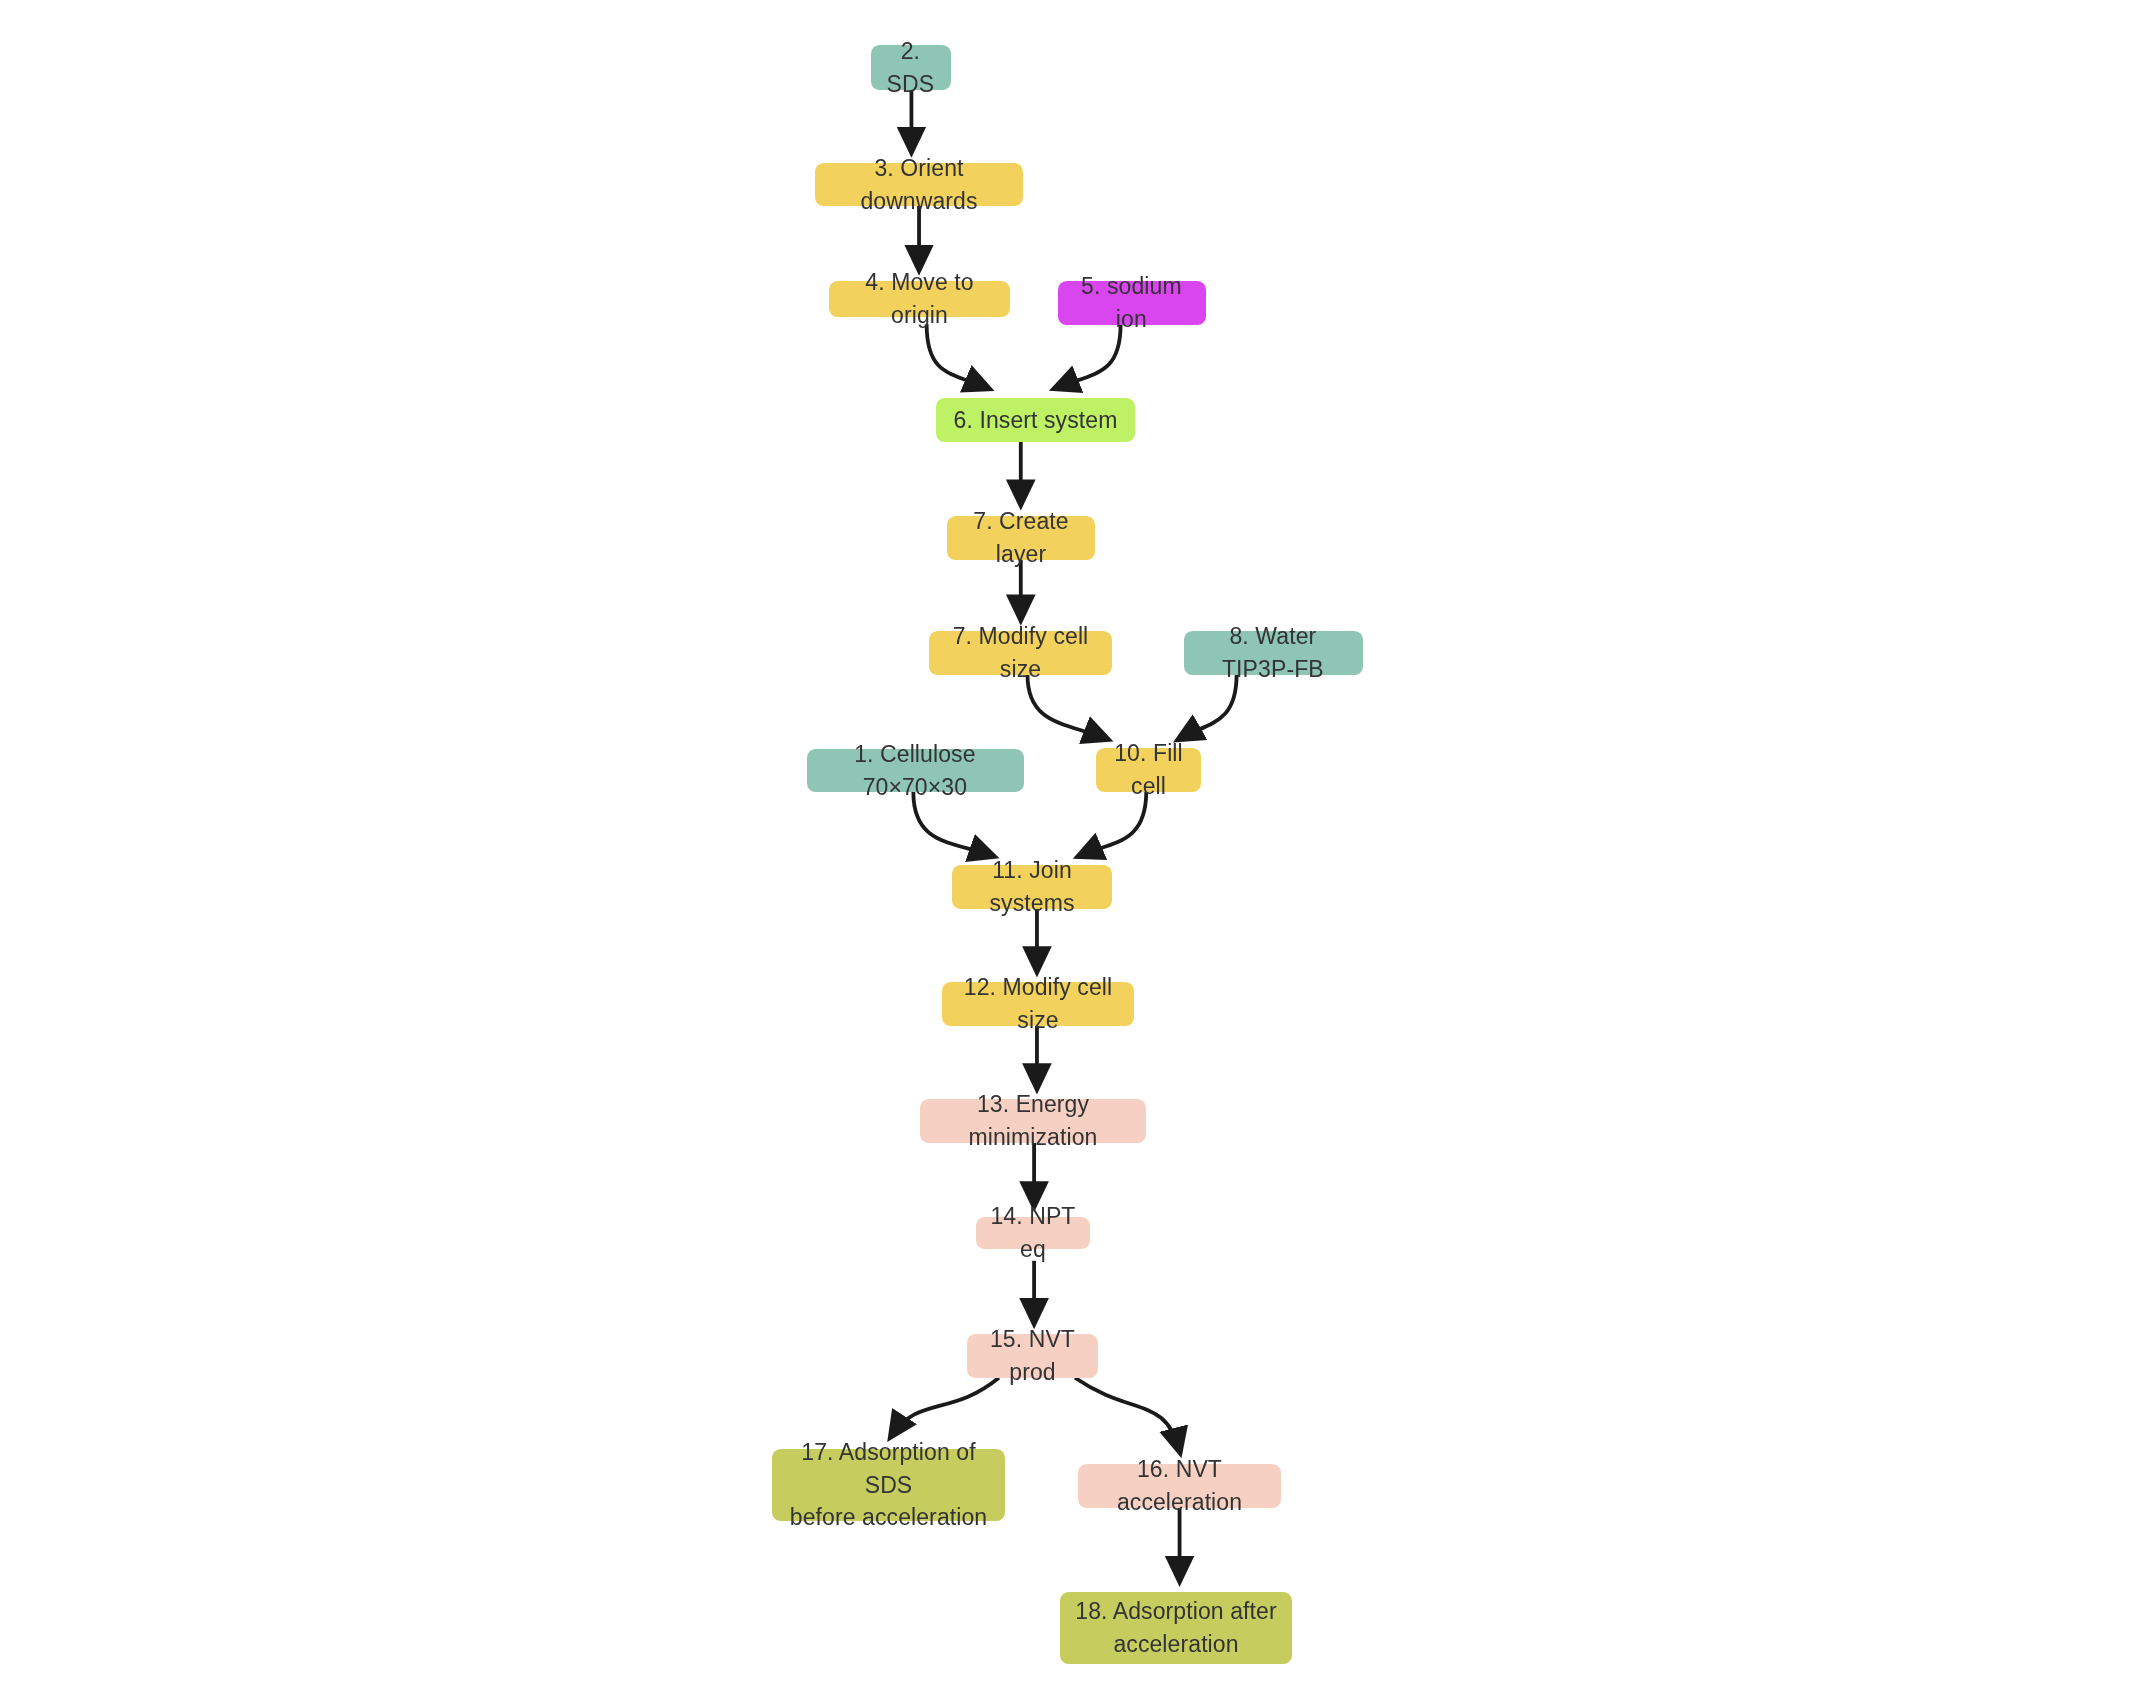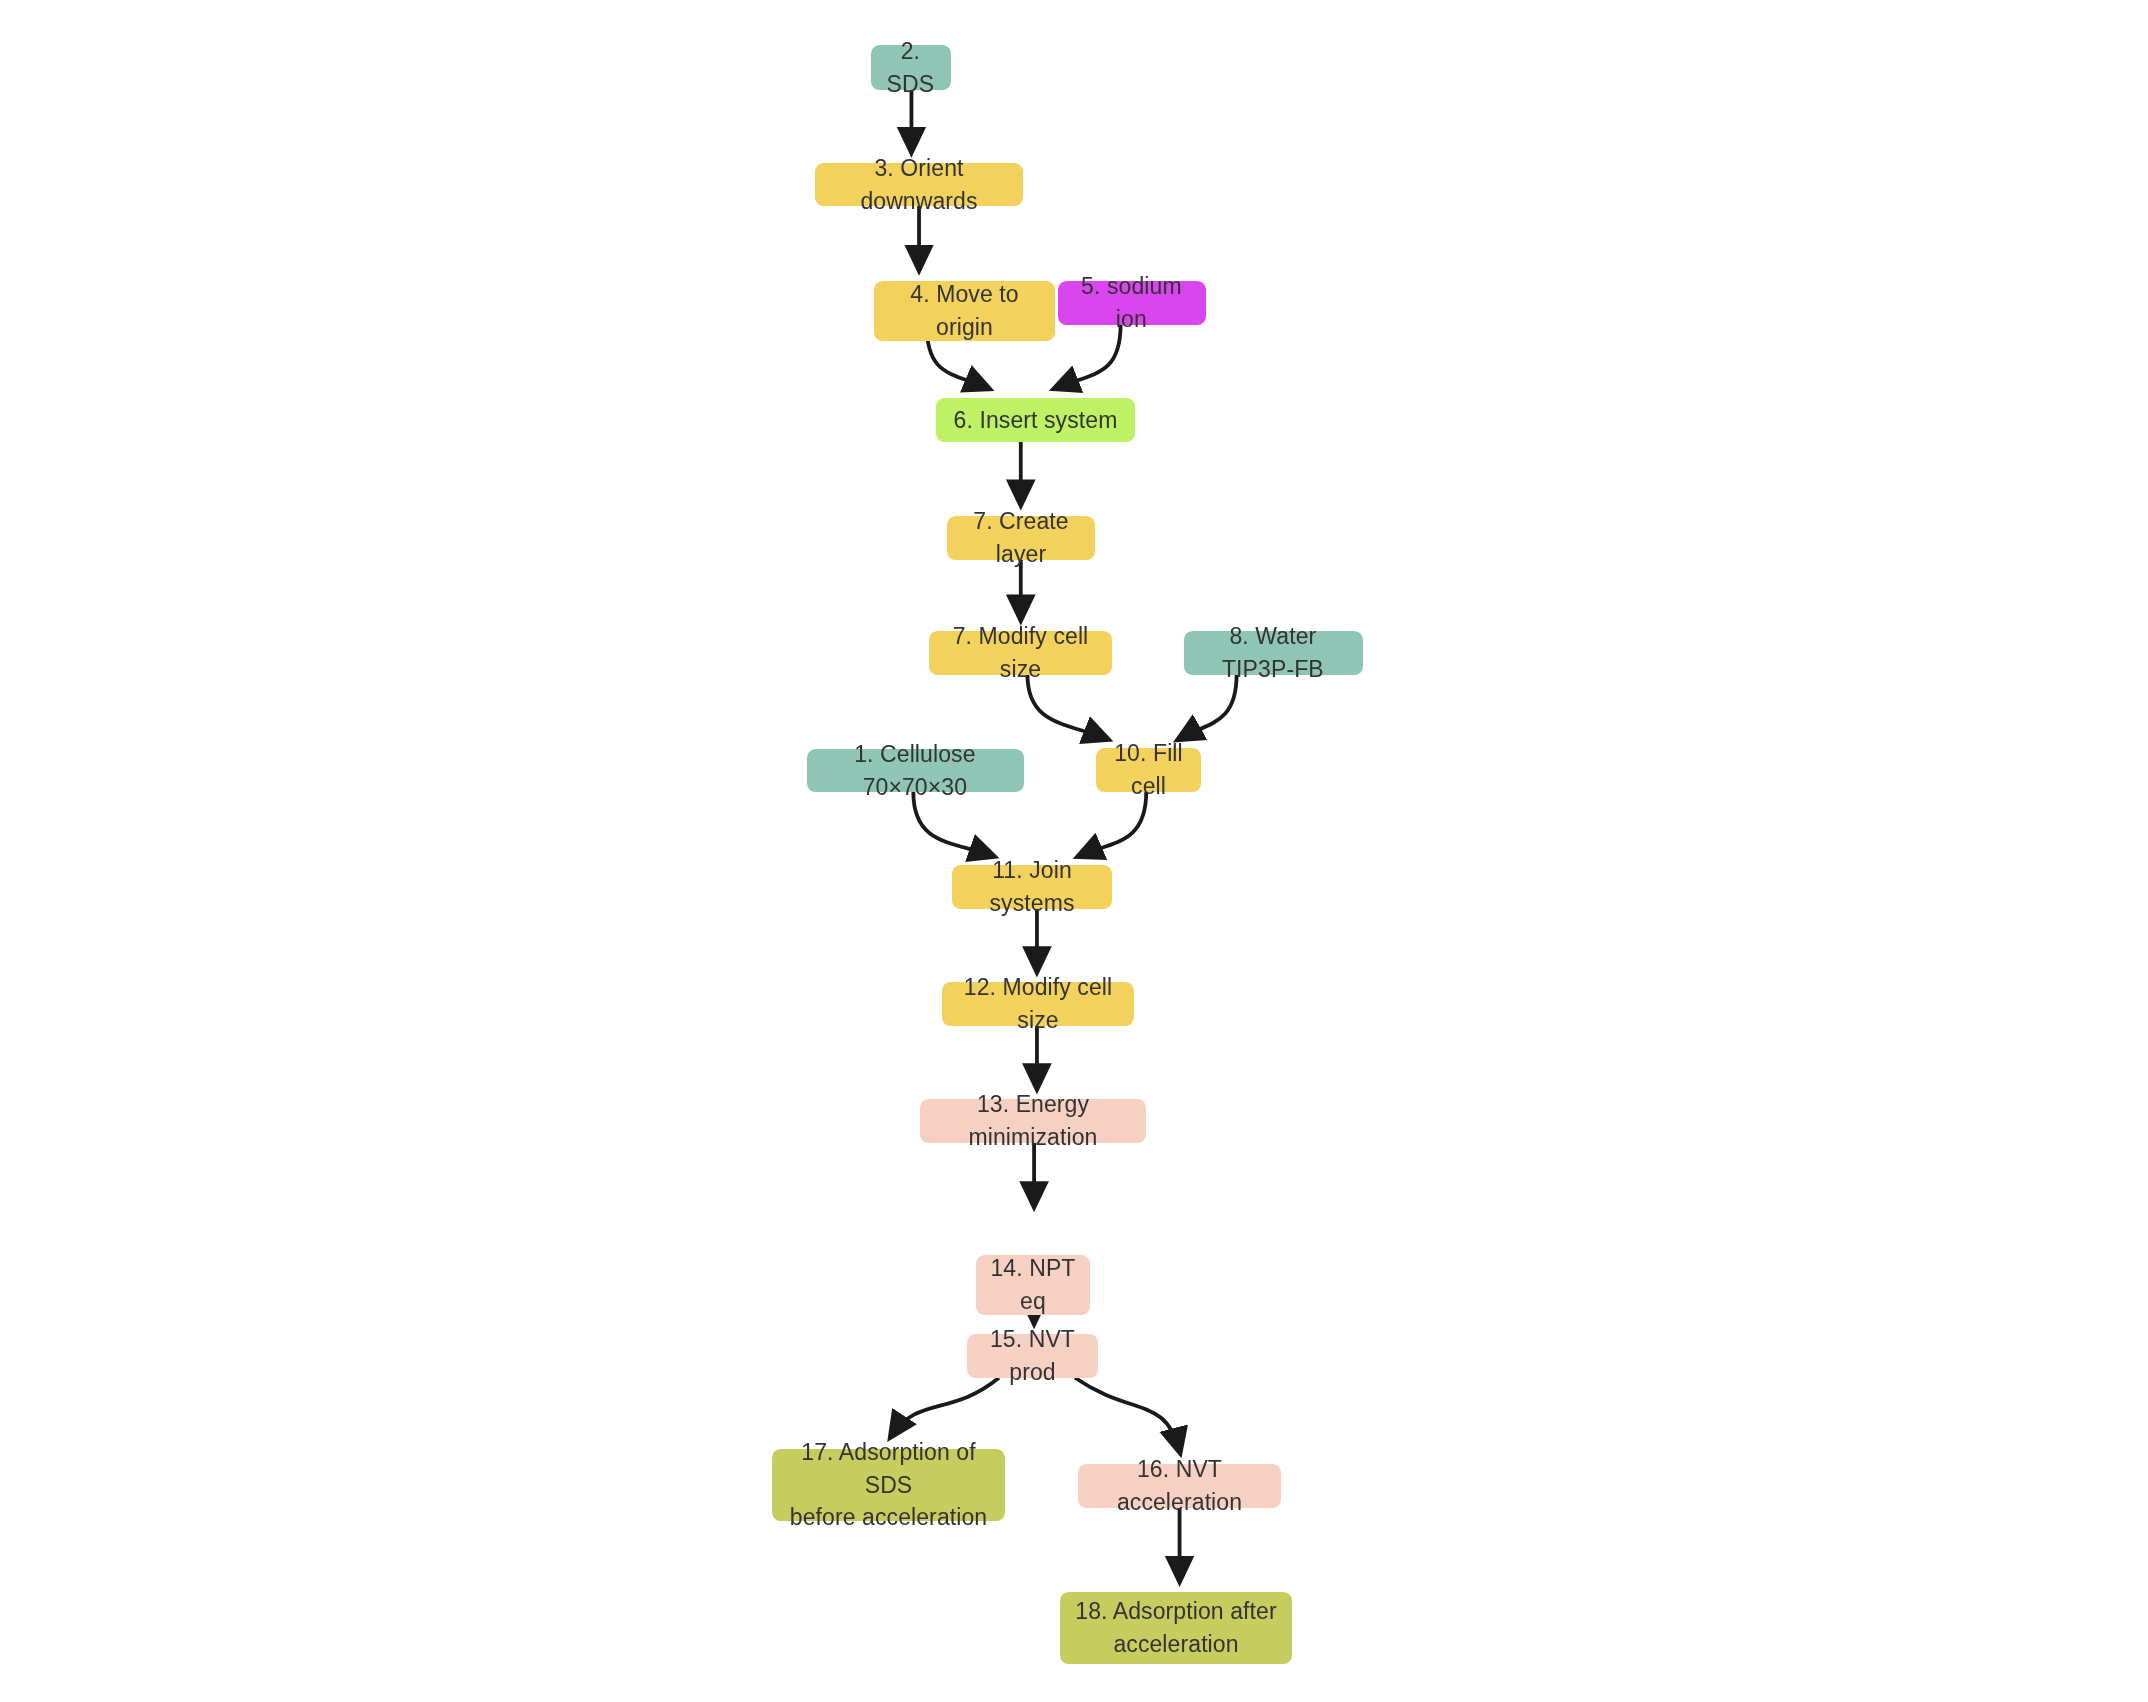--- a/index.html
+++ b/index.html
@@ -78,31 +78,31 @@
         <path d="M 1050,1449 C 1000,1490 965,1468 937,1510" fill="none" stroke="#1a1a1a" stroke-width="4" stroke-linecap="butt" marker-end="url(#arrowhead)"></path>
         <path d="M 1130,1449 C 1190,1490 1225,1468 1240,1526" fill="none" stroke="#1a1a1a" stroke-width="4" stroke-linecap="butt" marker-end="url(#arrowhead)"></path>
         <path d="M 1240,1585 L 1240,1661" fill="none" stroke="#1a1a1a" stroke-width="4" stroke-linecap="butt" marker-end="url(#arrowhead)"></path>
       </g>
   </svg>
 
   <div id="node-group">
       <div class="node teal" style="left: 807px; top: 749px; width: 217px; height: 43px; background: rgb(143, 197, 180);">1. Cellulose 70×70×30</div>
       <div class="node teal" style="left: 871px; top: 45px; width: 80px; height: 45px; background: rgb(143, 197, 180);">2. SDS</div>
       <div class="node yellow" style="left: 815px; top: 163px; width: 208px; height: 43px; background: rgb(242, 210, 92);">3. Orient downwards</div>
-      <div class="node yellow" style="left: 829px; top: 281px; width: 181px; height: 60px; background: rgb(242, 210, 92); margin-left: 45px;">4. Move to origin</div>
+      <div class="node yellow" style="left: 829px; top: 281px; width: 181px; height: 36px; background: rgb(242, 210, 92);">4. Move to origin</div>
       <div class="node teal" style="left: 1058px; top: 281px; width: 148px; height: 44px; background: #d946ef;">5. sodium ion</div>
       <div class="node yellow" style="left: 936px; top: 398px; width: 199px; height: 44px; background: #bef264;">6. Insert system</div>
       <div class="node yellow" style="left: 947px; top: 516px; width: 148px; height: 44px; background: rgb(242, 210, 92);">7. Create layer</div>
       <div class="node teal" style="left: 1184px; top: 631px; width: 179px; height: 44px; background: rgb(143, 197, 180);">8. Water TIP3P-FB</div>
       <div class="node yellow" style="left: 929px; top: 631px; width: 183px; height: 44px; background: rgb(242, 210, 92);">7. Modify cell size</div>
       <div class="node yellow" style="left: 1096px; top: 748px; width: 105px; height: 44px; background: rgb(242, 210, 92);">10. Fill cell</div>
       <div class="node yellow" style="left: 952px; top: 865px; width: 160px; height: 44px; background: rgb(242, 210, 92);">11. Join systems</div>
       <div class="node yellow" style="left: 942px; top: 982px; width: 192px; height: 44px; background: rgb(242, 210, 92);">12. Modify cell size</div>
       <div class="node pink" style="left: 920px; top: 1099px; width: 226px; height: 44px; background: rgb(246, 208, 195); text-align: center;">13. Energy minimization</div>
-      <div class="node pink" style="left: 976px; top: 1217px; width: 114px; height: 60px; background: rgb(246, 208, 195); margin-top: 38px;">14. NPT eq</div>
+      <div class="node pink" style="left: 976px; top: 1217px; width: 114px; height: 32px; background: rgb(246, 208, 195);">14. NPT eq</div>
       <div class="node pink" style="left: 967px; top: 1334px; width: 131px; height: 44px; background: rgb(246, 208, 195);">15. NVT prod</div>
       <div class="node pink" style="left: 1078px; top: 1464px; width: 203px; height: 44px; background: rgb(246, 208, 195);">16. NVT acceleration</div>
       <div class="node olive" style="left: 772px; top: 1449px; width: 233px; height: 72px; background: rgb(198, 205, 94);">17. Adsorption of SDS
 before acceleration</div>
       <div class="node olive" style="left: 1060px; top: 1592px; width: 232px; height: 72px; background: rgb(198, 205, 94);">18. Adsorption after
 acceleration</div>
     </div>
 
 </div>
 

